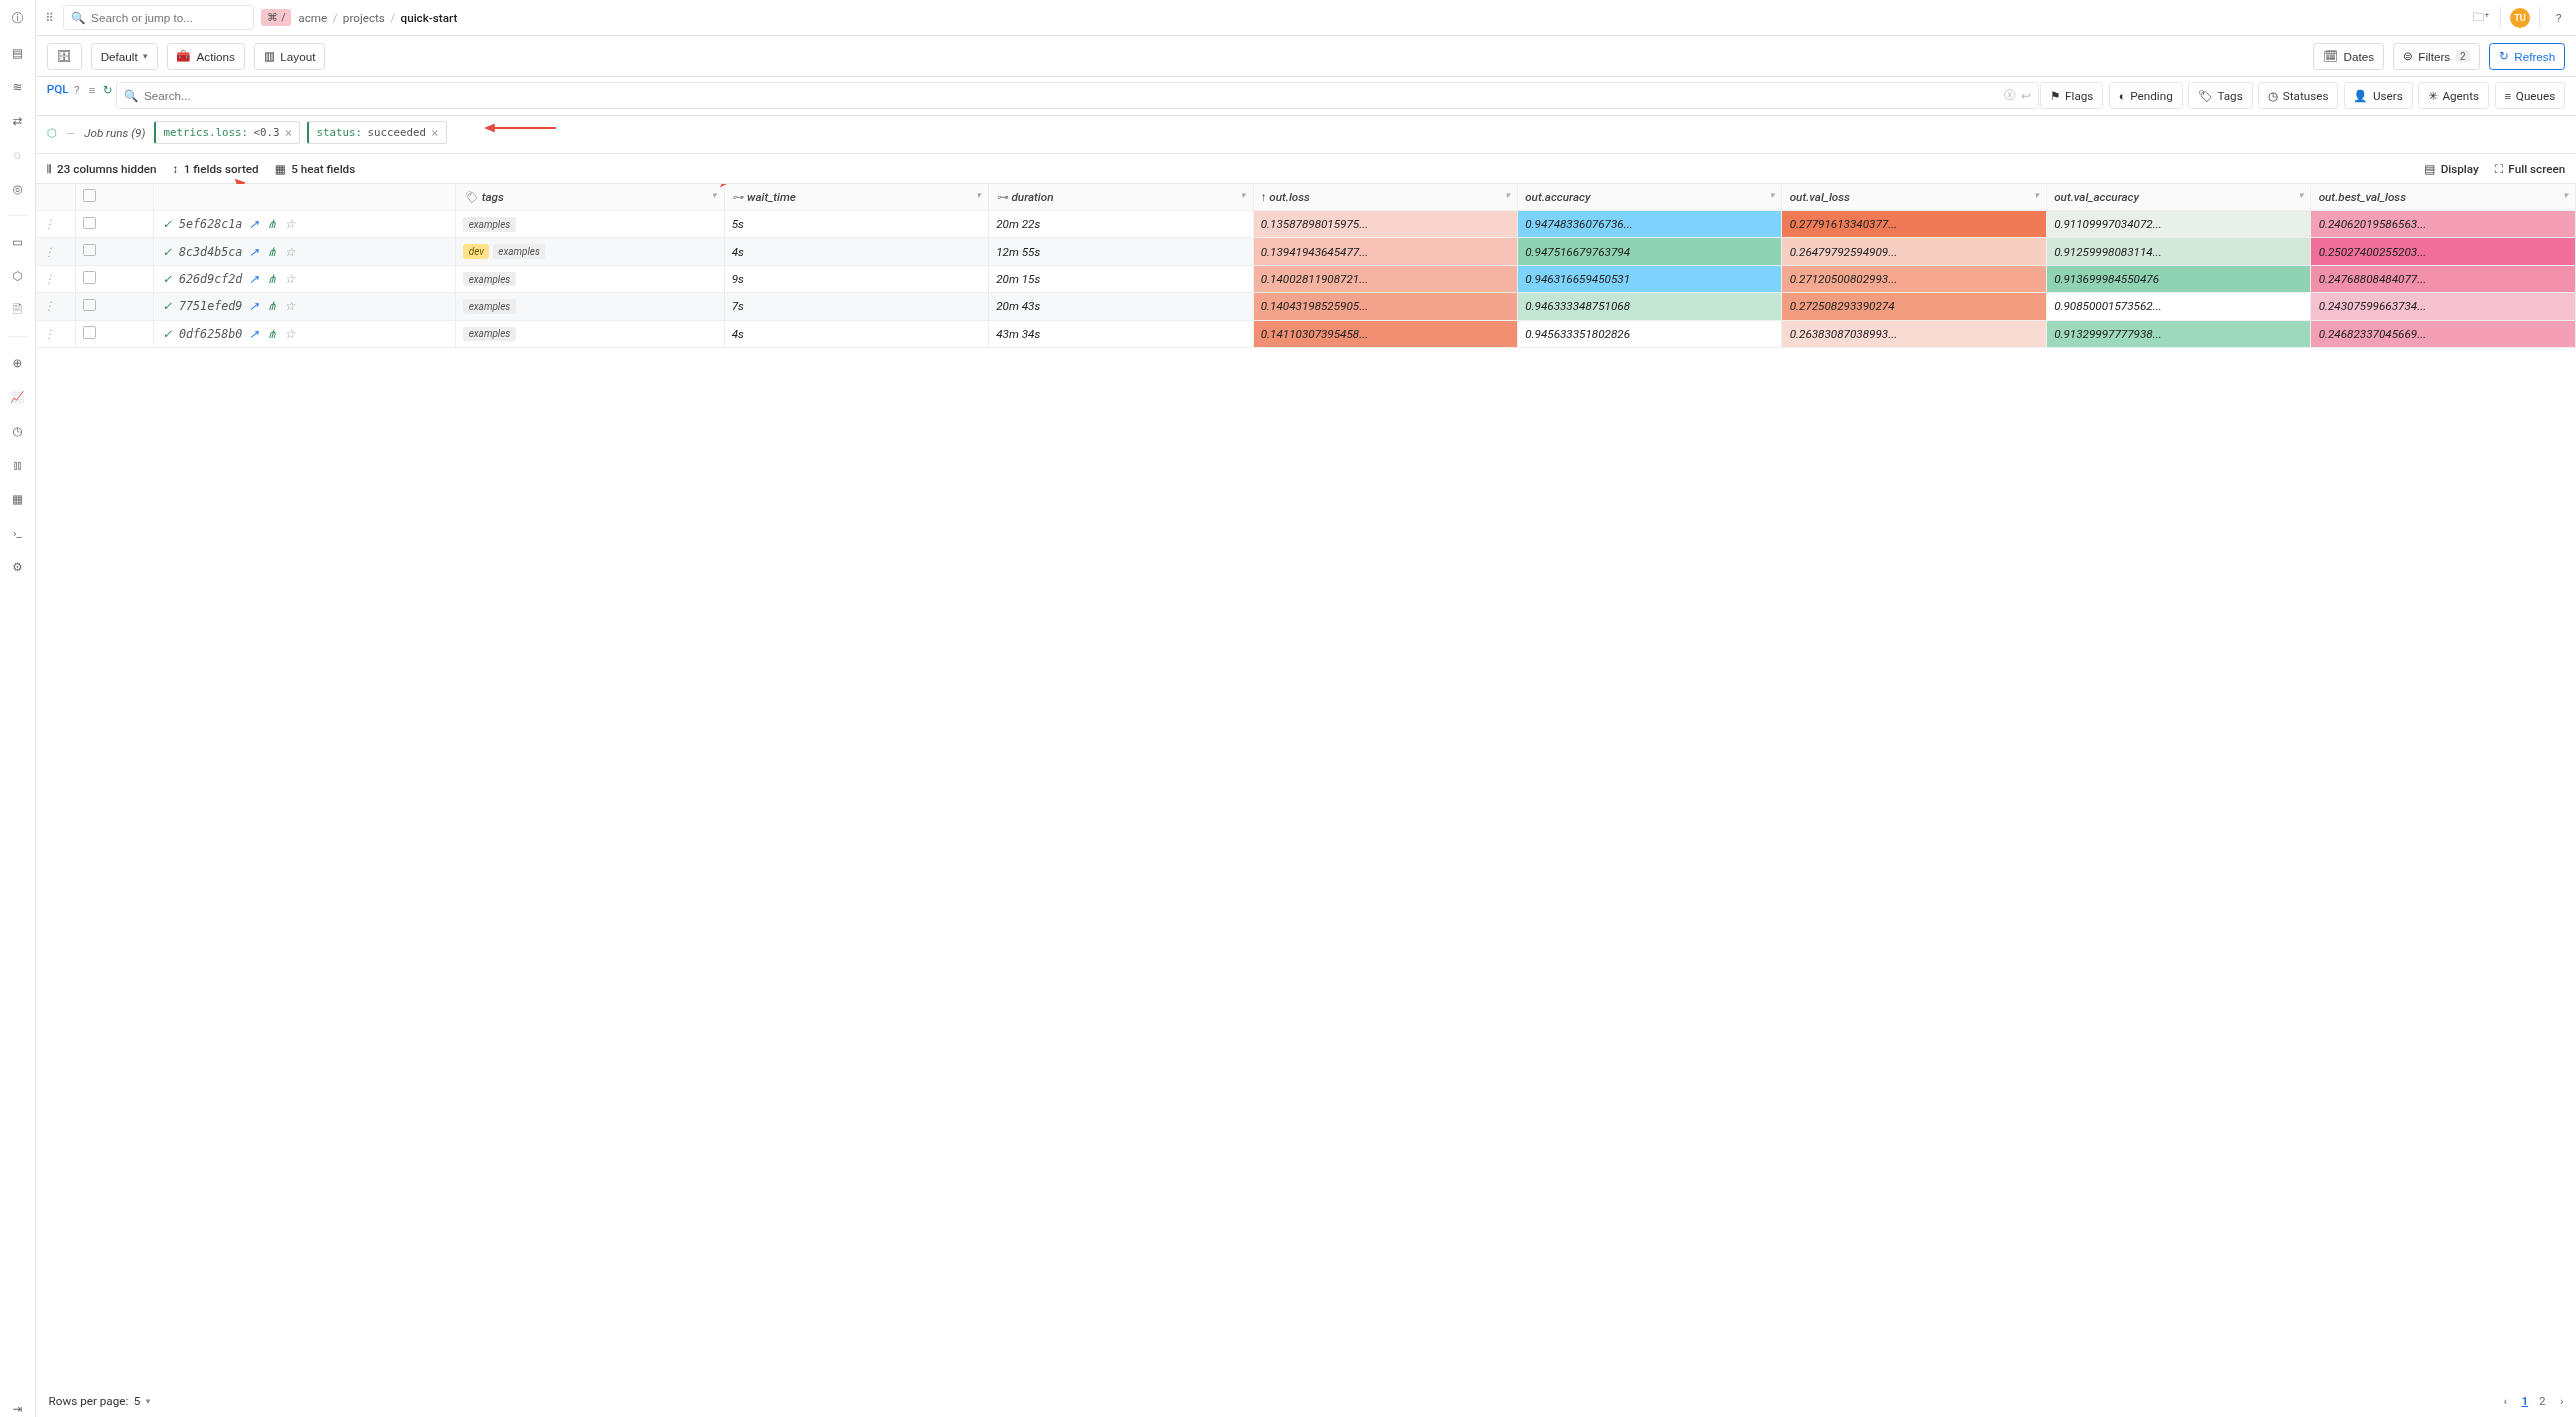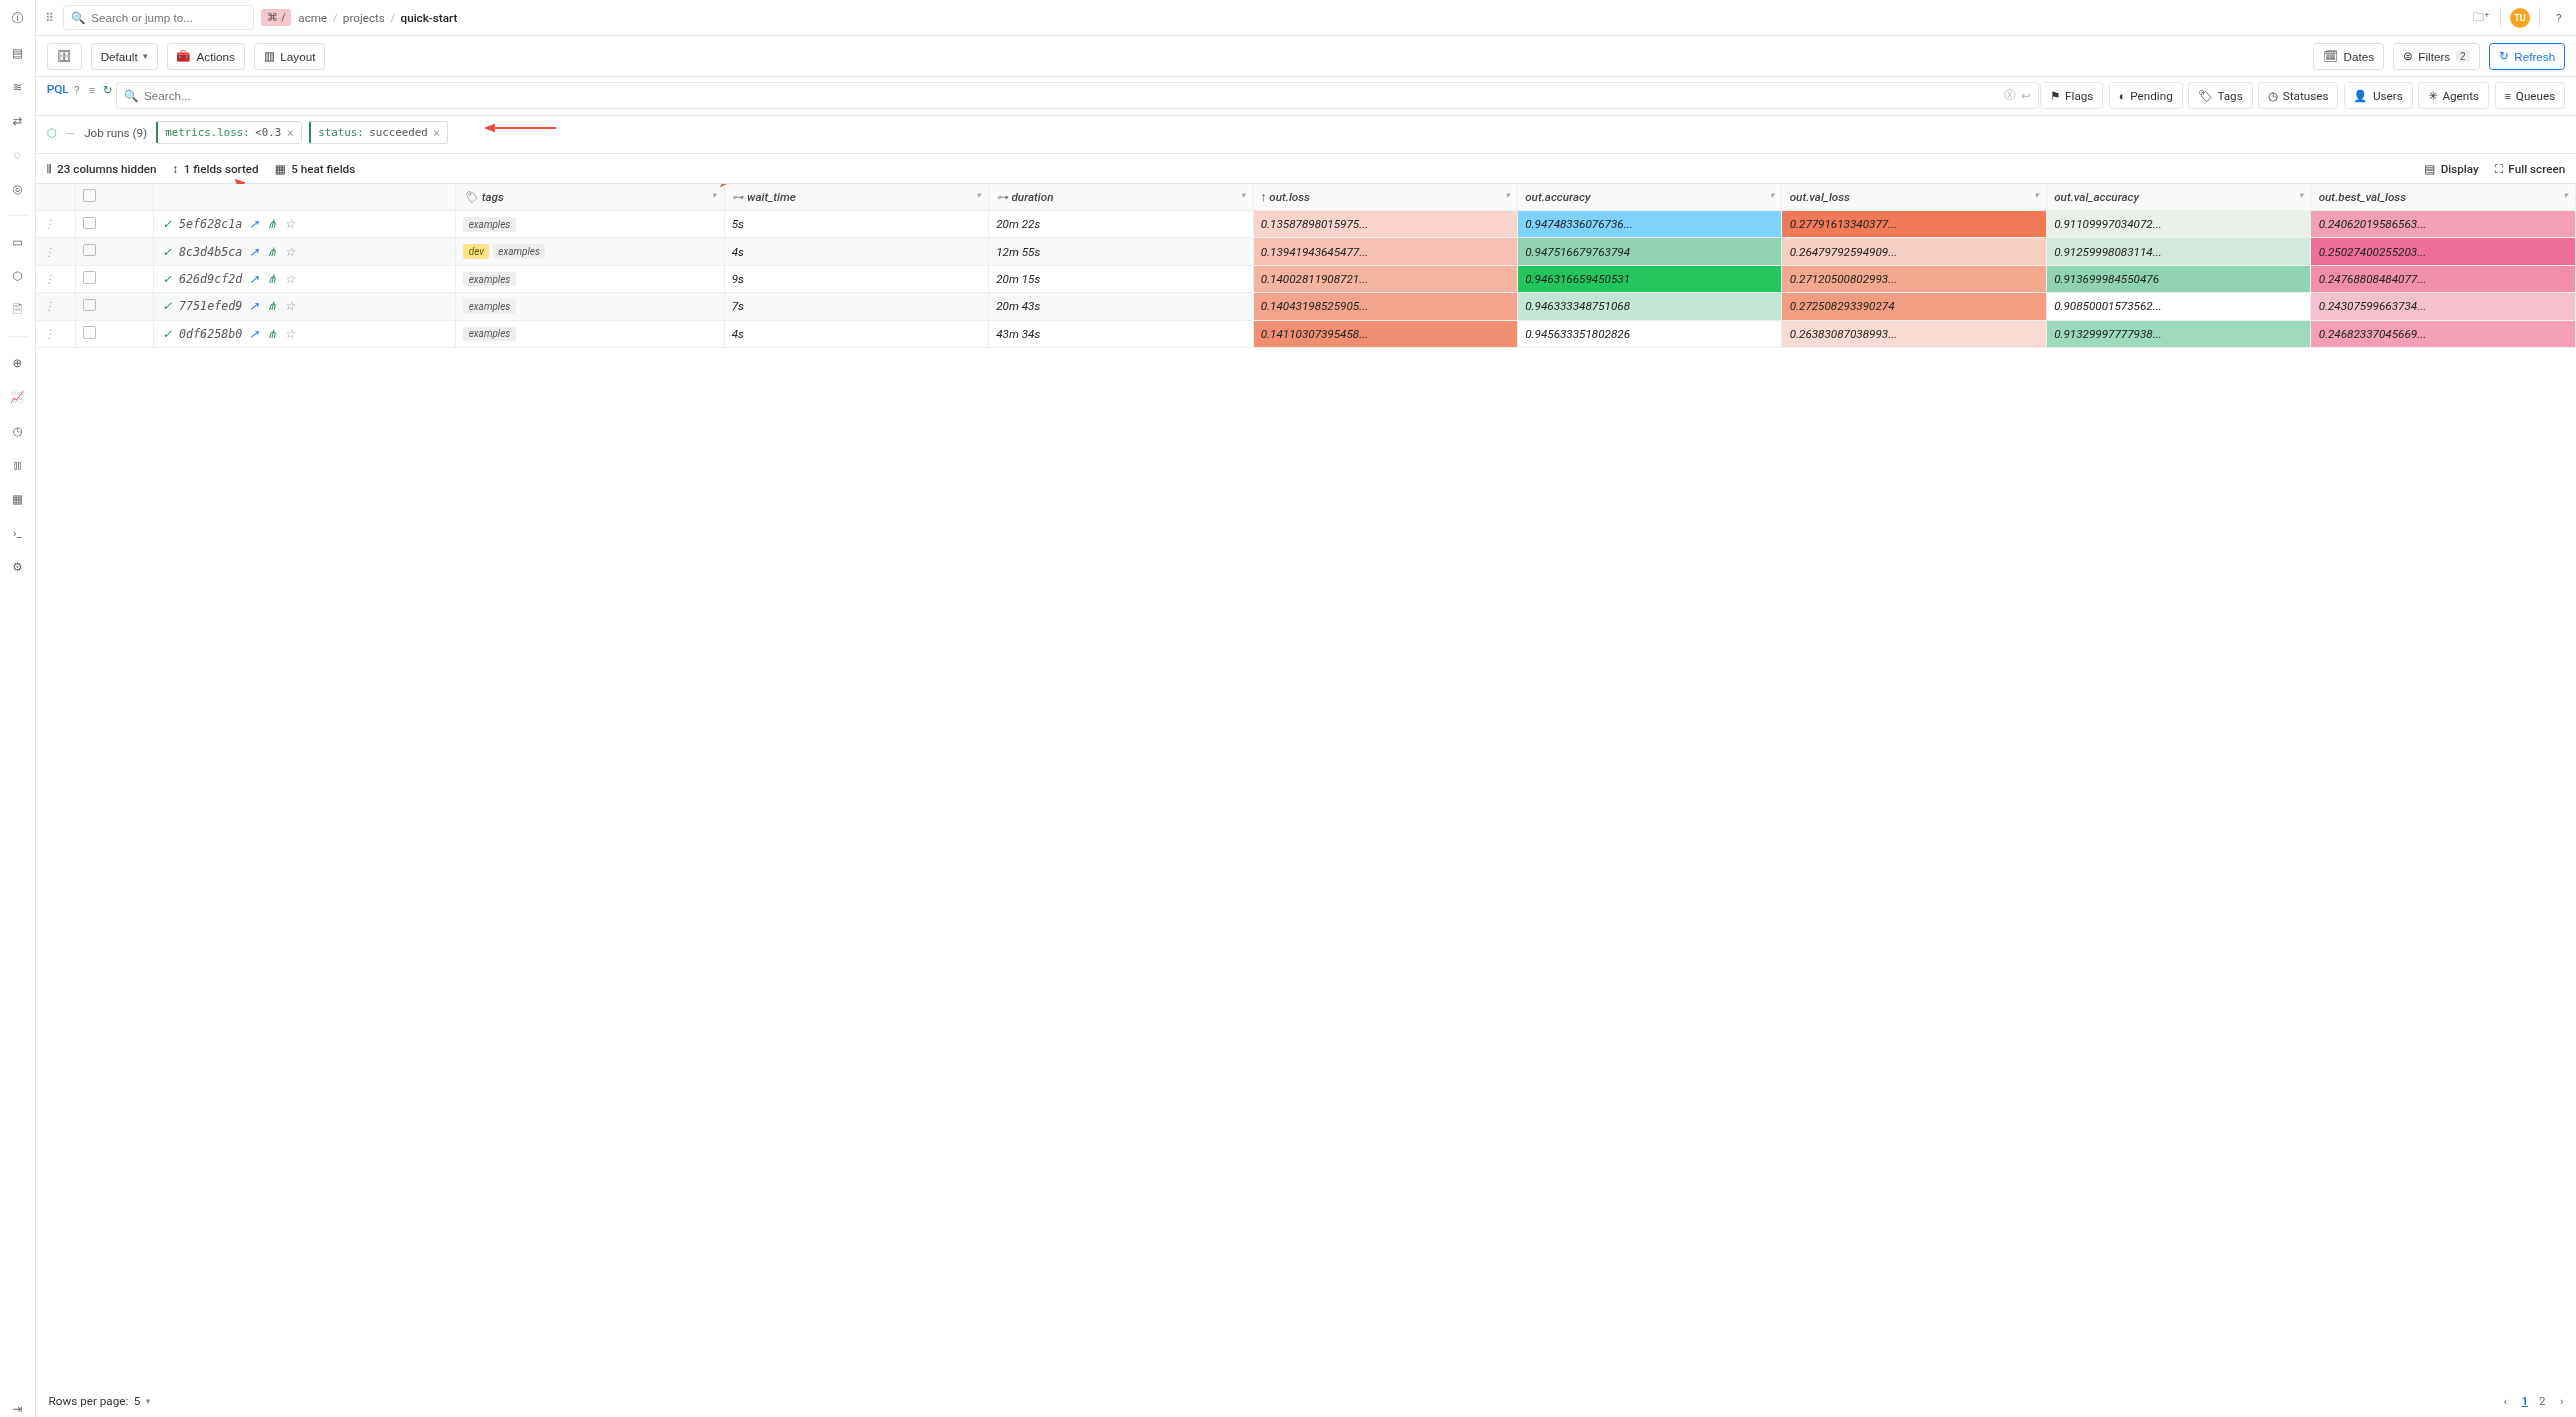--- a/index.html
+++ b/index.html
@@ -40,21 +40,21 @@
 .querybar { display:flex; align-items:flex-start; padding: 5.4px 10.8px; gap:1px; border-bottom:0.9px solid #e5e5e5; }
 .pql-label { color:#1a73e8; font-weight:500; font-size:11.7px; }
 .q-icon { color:#888; width:14.4px; height:14.4px; display:flex; align-items:center; justify-content:center; }
 .search-input-wrap { flex:1; height:27px; border:0.9px solid #e5e5e5; border-radius:3.6px; display:flex; align-items:center; padding:0 7.2px; color:#888; gap:5.4px; }
 .facet-btns { display:flex; gap:5.4px; }
 .facet { height:27px; border:0.9px solid #e5e5e5; border-radius:3.6px; padding:0 9px; display:flex; align-items:center; gap:4.5px; color:#333; font-size:11.7px; cursor:pointer; }
 
 
 .chipsrow { display:flex; align-items:center; padding: 5.4px 10.8px 9px; gap:9px; }
 .hex-icon { color:#4fc08d; }
-.job-runs-label { color:#555; }
+.job-runs-label { color:#555;font-style:italic; }
 .chip { border:0.9px solid #ddd; border-left:2.7px solid #2e8b57; border-radius:2.7px; padding:3.6px 7.2px; font-family: Menlo, monospace; font-size:10.8px; display:flex; align-items:center; gap:5.4px; background:#fff; }
 .chip .k { color:#2e8b57; }
 .chip .v { color:#555; }
 .chip .x { color:#999; cursor:pointer; font-size:11.7px; }
 
 
 .table-head-controls { display:flex; align-items:center; padding:7.2px 10.8px; gap:16px; border-top:0.9px solid #e5e5e5; border-bottom:0.9px solid #e5e5e5; }
 .thc-item { display:flex; align-items:center; gap:5.4px; color:#333; font-weight:500; cursor:pointer; }
 .thc-spacer { flex:1; }
 
@@ -363,21 +363,21 @@
                   <span class="run-id">626d9cf2d</span>
                   <span class="mini-icon" style="color:#1a73e8;">↗</span>
                   <span class="mini-icon" style="color:#2e8b57;">⋔</span>
                   <span class="mini-icon">☆</span>
                 </div>
               </td>
               <td><span class="tag-pill">examples</span></td>
               <td class="num-right">9s</td>
               <td class="num-right">20m 15s</td>
               <td class="heat" style="background:#f5b3a1;">0.14002811908721...</td>
-              <td class="heat" style="background:#22c55e;">0.946316659450531</td>
+              <td class="heat" style="background:#7dd3fc;">0.946316659450531</td>
               <td class="heat" style="background:#f4a88f;">0.27120500802993...</td>
               <td class="heat" style="background:#8fd3b3;">0.913699984550476</td>
               <td class="heat" style="background:#f28fab;">0.24768808484077...</td>
             </tr>
             <tr class="row alt">
               <td class="col-handle">⋮</td>
               <td class="col-check"><span class="cb"></span></td>
               <td>
                 <div class="run-cell">
                   <span class="mini-icon status-check">✓</span>

